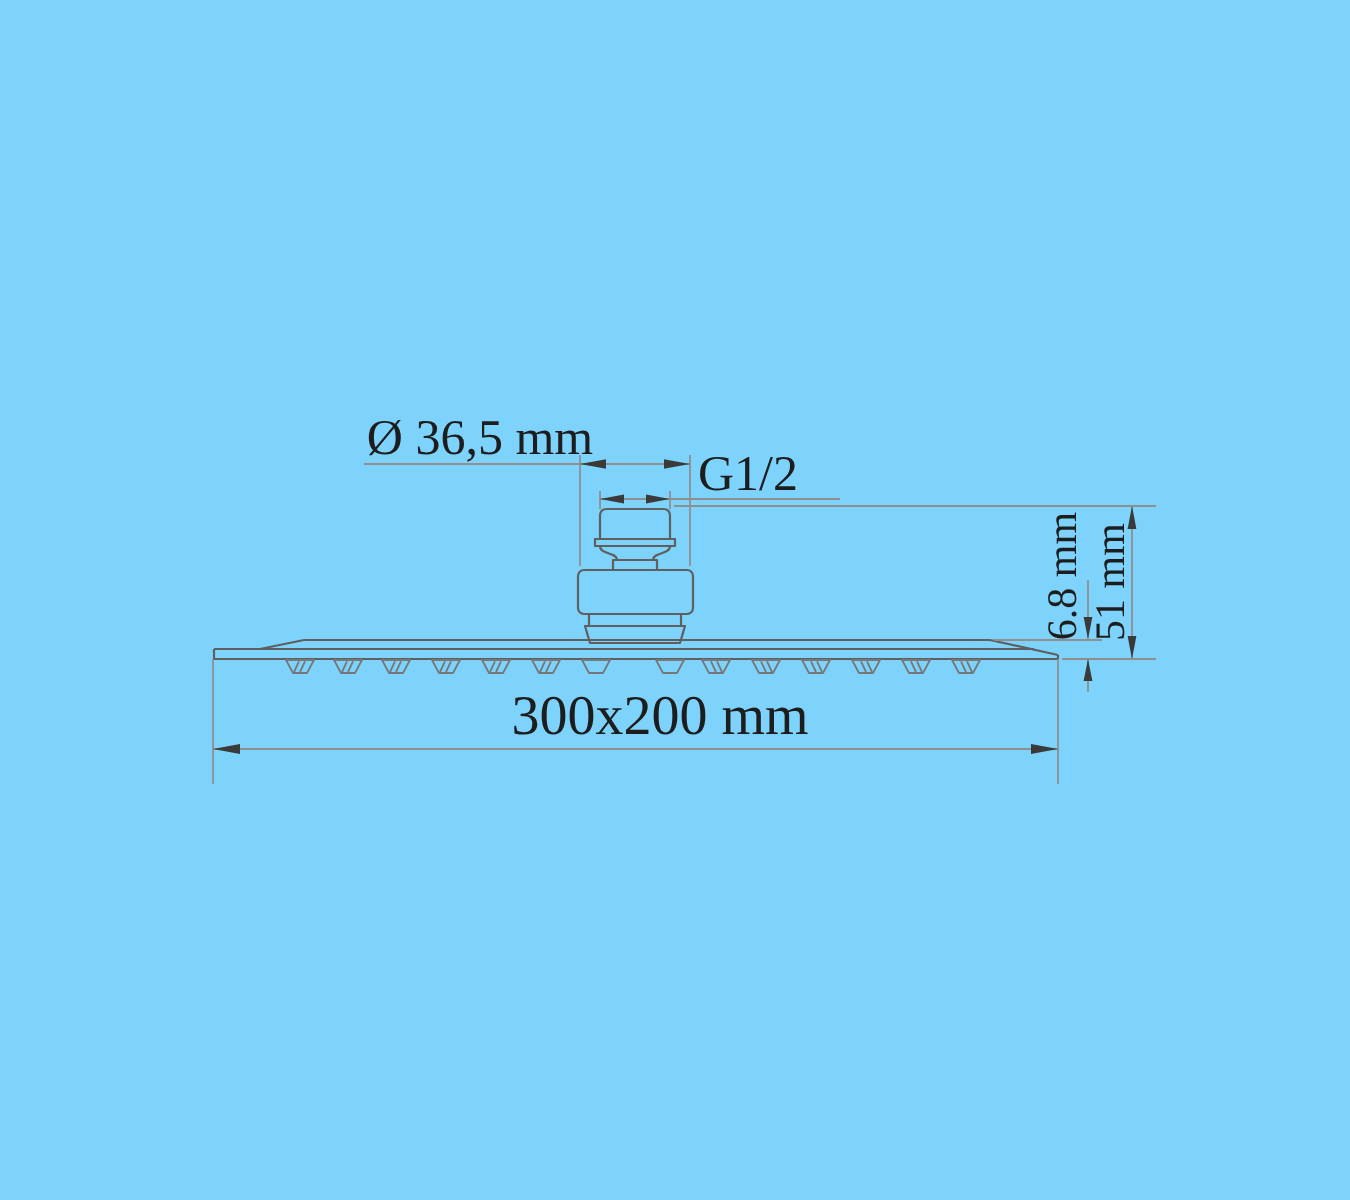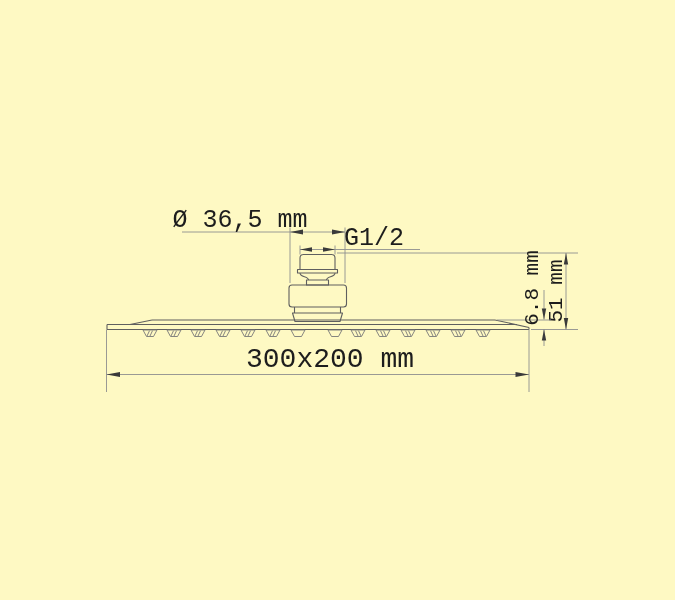--- a/index.html
+++ b/index.html
@@ -1,17 +1,17 @@
 <!DOCTYPE html>
 <html><head>
 <meta charset="utf-8">
 <style>
   html,body{margin:0;padding:0;background:#ffffff;}
-  .stage{position:relative;width:675px;height:600px;background:#fef9c3;overflow:hidden;
-         font-family:Liberation Mono, monospace;text-align:center;}
+  .stage{position:relative;width:675px;height:600px;background:#7dd3fc;overflow:hidden;
+         font-family:Liberation Serif, serif;text-align:center;}
   svg{position:absolute;left:0;top:0;}
   .part{fill:none;stroke:#5f5f5f;stroke-width:1.1;stroke-linejoin:round;}
   .part-thin{fill:none;stroke:#777777;stroke-width:0.9;stroke-linejoin:round;}
   .dim{fill:none;stroke:#8f8f8f;stroke-width:0.9;}
   .arrow{fill:#3a3a3a;stroke:none;}
   .lbl{fill:#1d1d1d;stroke:none;}
   .lbl-top{font-size:25px;}
   .lbl-bottom{font-size:28px;}
   .lbl-side{font-size:21px;}
 </style>

